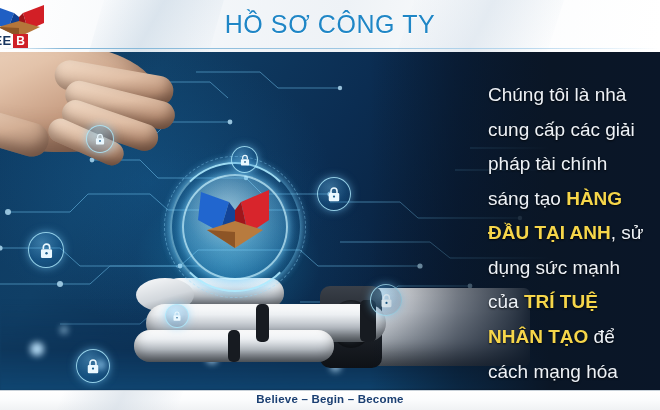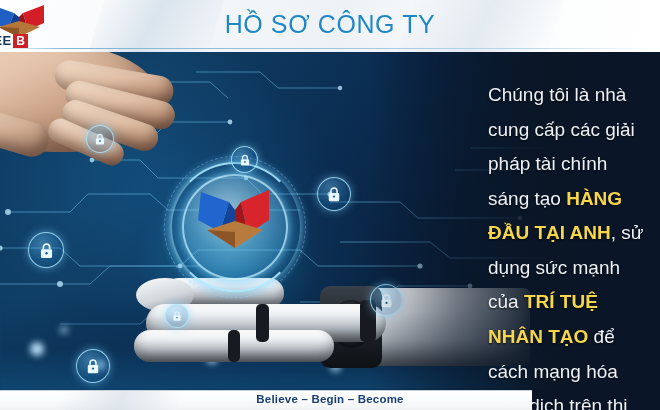--- a/index.html
+++ b/index.html
@@ -176,21 +176,21 @@
   
   .copy {
     position:absolute; left:488px; top:78px; width:162px;
     color:#eef2f7; font-size:19px; line-height:1.82;
     text-shadow:0 1px 2px rgba(0,0,0,.75);
   }
   .copy b { color:#f6d64a; font-weight:bold; }
 
   
   .footer {
-    position:absolute; left:0; bottom:0; width:532px; height:20px;
+    position:absolute; left:0; bottom:0; width:660px; height:20px;
     background:linear-gradient(180deg,#ffffff 0%,#fbfcfd 45%,#f0f2f4 100%);
     border-top:1px solid #c9d2da;
   }
   .footer-sheen{
     position:absolute; left:60px; top:0; width:120px; height:20px;
     background:linear-gradient(100deg,rgba(220,228,236,0),rgba(208,218,228,.6),rgba(220,228,236,0));
     transform:skewX(-18deg);
   }
   .tagline {
     position:absolute; left:0; top:2px; width:660px; text-align:center;

